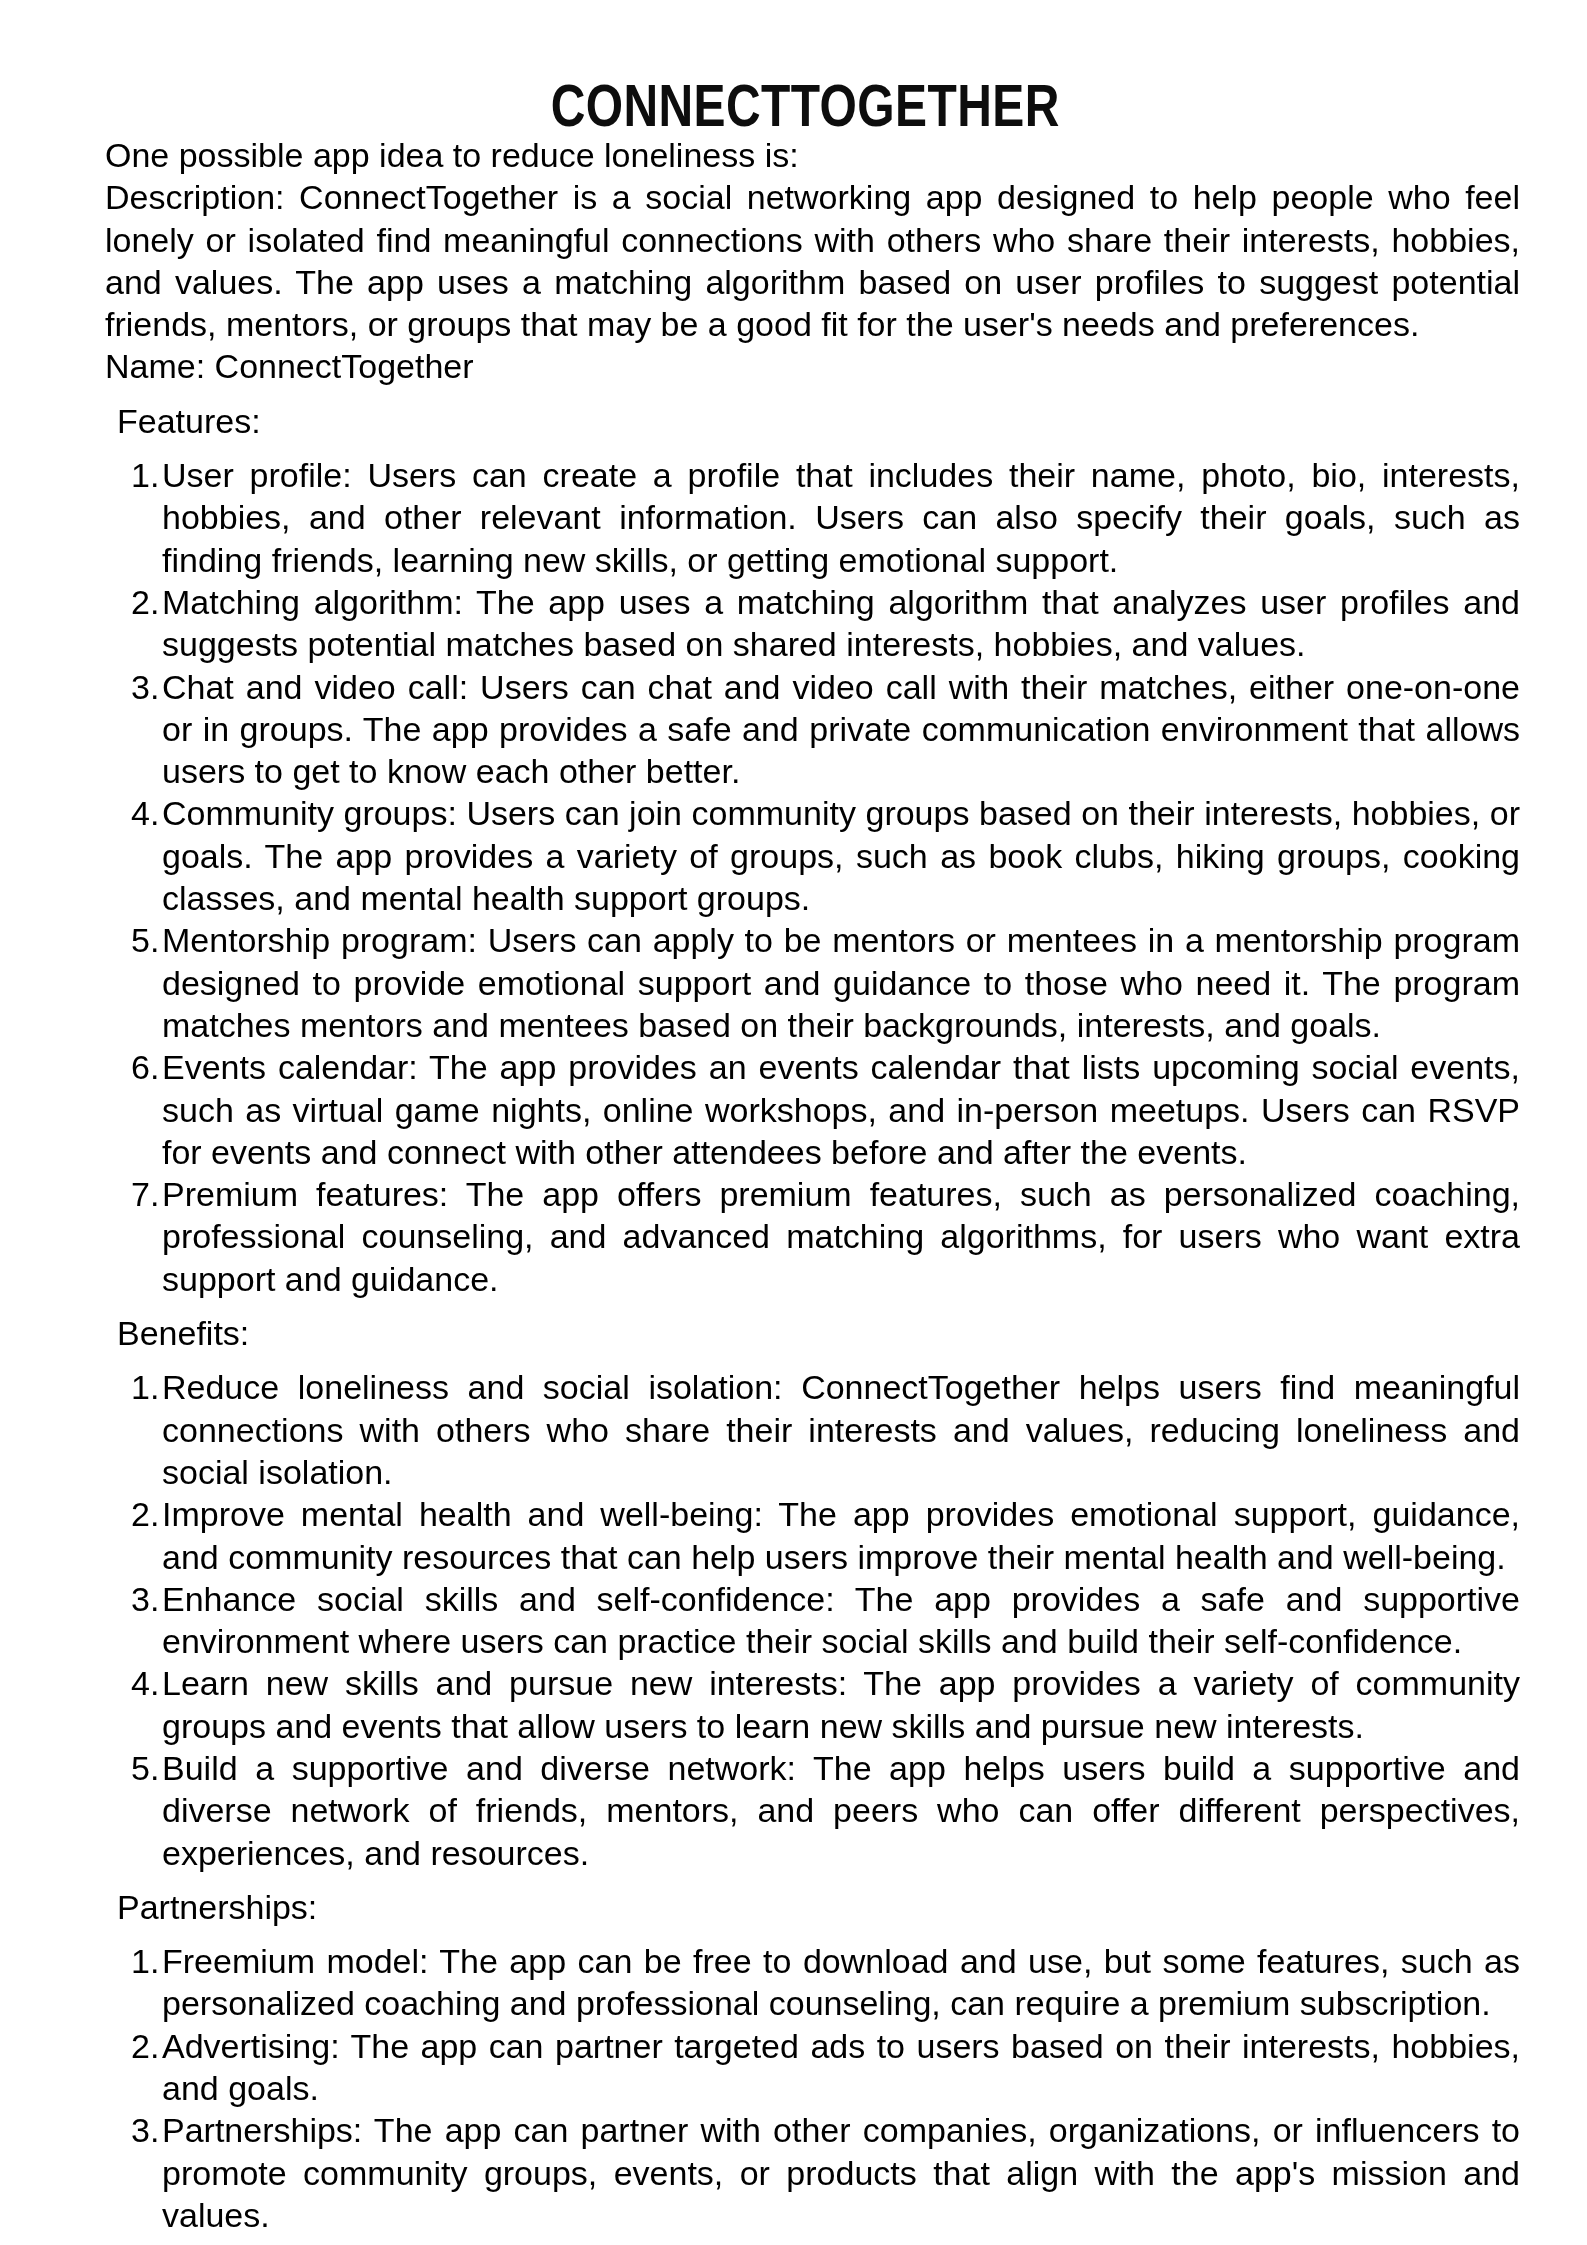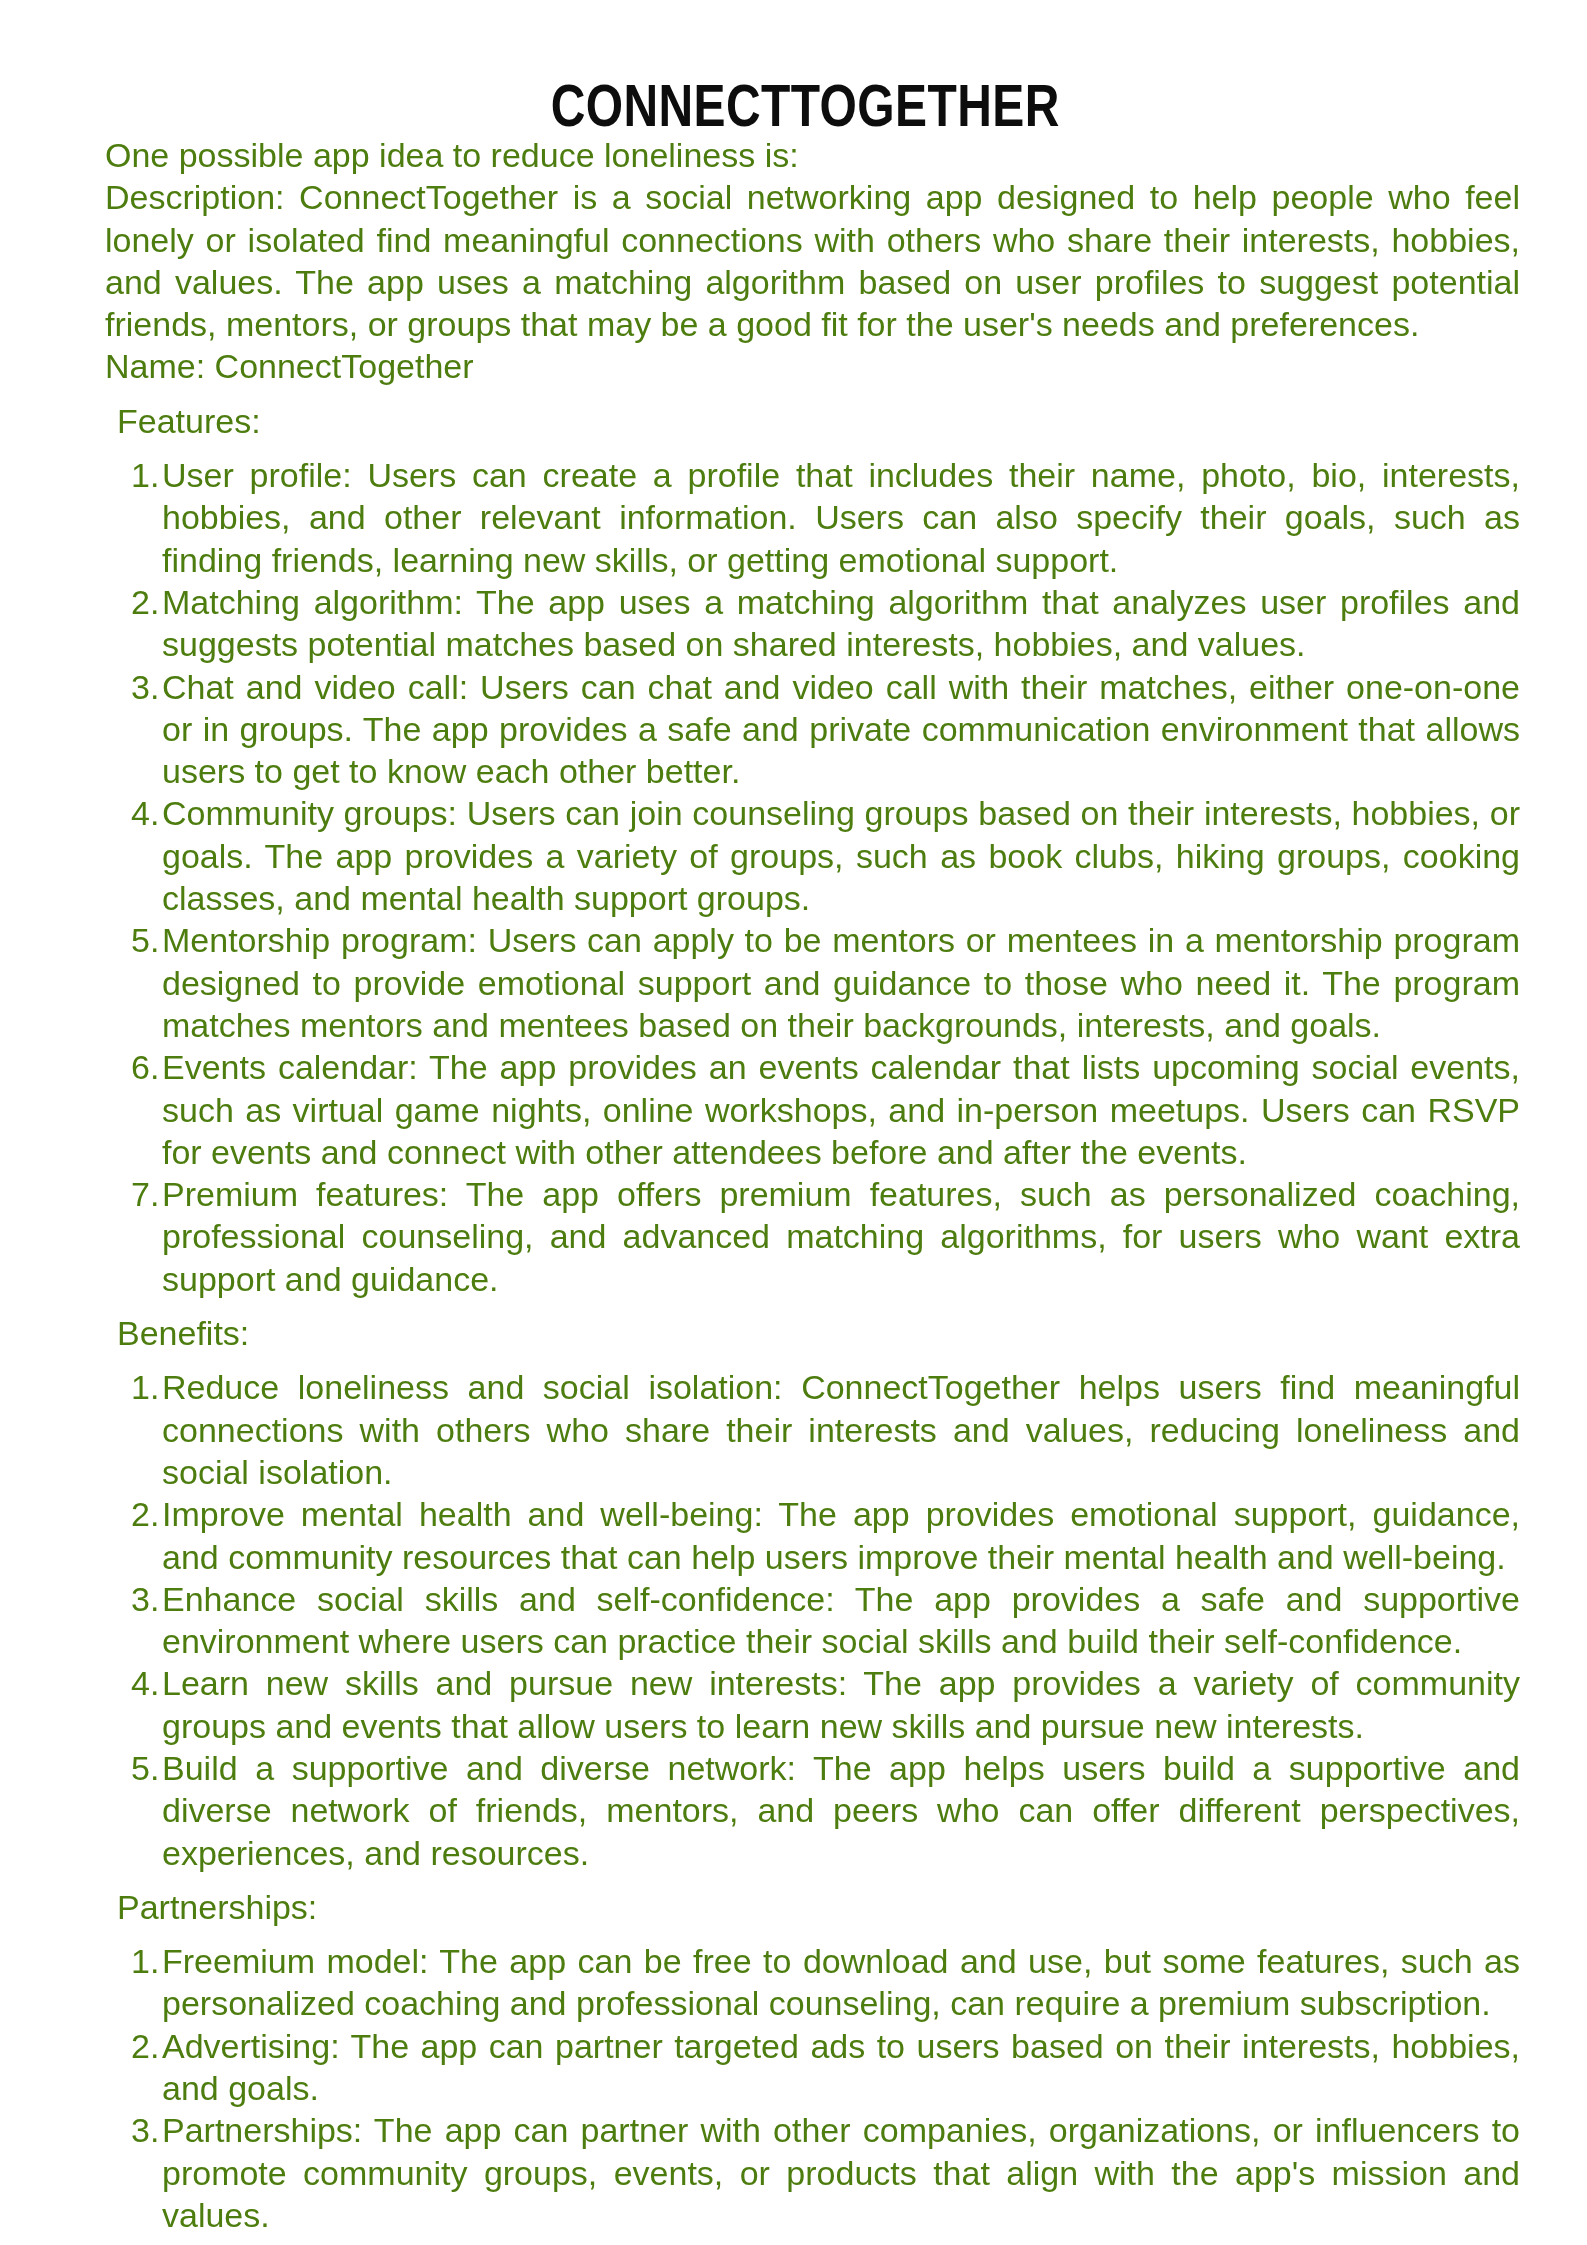--- a/index.html
+++ b/index.html
@@ -36,21 +36,21 @@
     letter-spacing: 0.5px;
   }
   .body-text {
     position: absolute;
     top: 134px;
     left: 105px;
     width: 1415px;
     font-size: 34px;
     line-height: 42.3px;
     font-weight: 400;
-    color: #4d7c0f;
+    color: #000000;
   }
   .para {
     margin: 0;
   }
   .justify {
     text-align: justify;
     text-justify: inter-word;
   }
   .section-heading {
     margin: 12px;
@@ -94,21 +94,21 @@
       <div class="item">
         <span class="num">2.</span>
         <span class="justify" style="display:block">Matching algorithm: The app uses a matching algorithm that analyzes user profiles and suggests potential matches based on shared interests, hobbies, and values.</span>
       </div>
       <div class="item">
         <span class="num">3.</span>
         <span class="justify" style="display:block">Chat and video call: Users can chat and video call with their matches, either one-on-one or in groups. The app provides a safe and private communication environment that allows users to get to know each other better.</span>
       </div>
       <div class="item">
         <span class="num">4.</span>
-        <span class="justify" style="display:block">Community groups: Users can join counseling groups based on their interests, hobbies, or goals. The app provides a variety of groups, such as book clubs, hiking groups, cooking classes, and mental health support groups.</span>
+        <span class="justify" style="display:block">Community groups: Users can join community groups based on their interests, hobbies, or goals. The app provides a variety of groups, such as book clubs, hiking groups, cooking classes, and mental health support groups.</span>
       </div>
       <div class="item">
         <span class="num">5.</span>
         <span class="justify" style="display:block">Mentorship program: Users can apply to be mentors or mentees in a mentorship program designed to provide emotional support and guidance to those who need it. The program matches mentors and mentees based on their backgrounds, interests, and goals.</span>
       </div>
       <div class="item">
         <span class="num">6.</span>
         <span class="justify" style="display:block">Events calendar: The app provides an events calendar that lists upcoming social events, such as virtual game nights, online workshops, and in-person meetups. Users can RSVP for events and connect with other attendees before and after the events.</span>
       </div>
       <div class="item">

